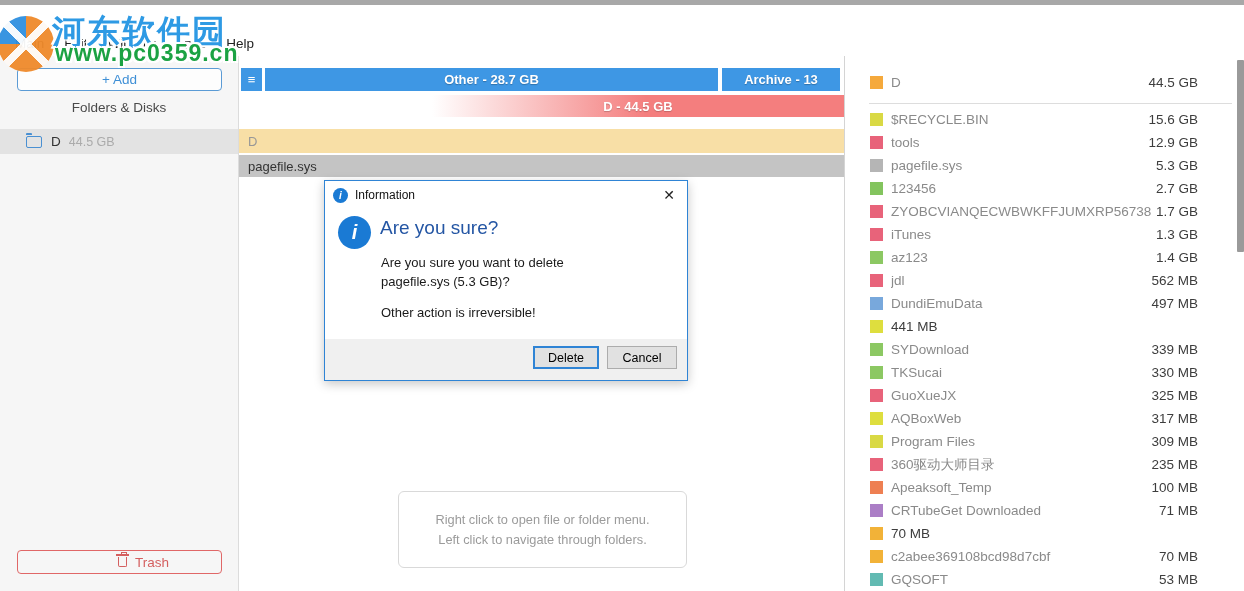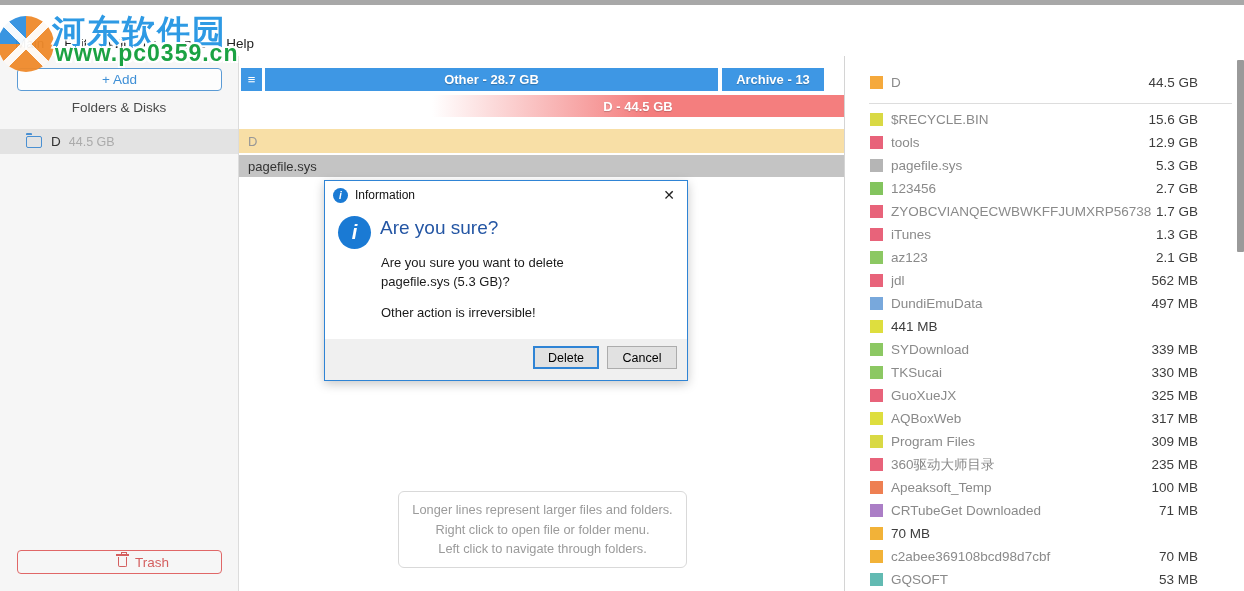--- a/index.html
+++ b/index.html
@@ -52,21 +52,21 @@
   .trash-glyph::after { content:""; position:absolute; left:2px; top:-5px; width:4px; height:2px; border:1px solid #d45f5f; border-bottom:none; }
 
   
   .main { position:absolute; left:239px; top:56px; width:605px; bottom:0; background:#fff; overflow:hidden; }
   .hamburger { position:absolute; left:2px; top:12px; width:21px; height:23px; background:#3e97e4; color:#fff; font-size:13px;
     display:flex; align-items:center; justify-content:center; cursor:pointer; }
   .bar { position:absolute; height:23px; top:12px; background:#3e97e4; color:#fff; font-size:13px; font-weight:600;
     display:flex; align-items:center; justify-content:center; white-space:nowrap; overflow:hidden; cursor:pointer;
     text-shadow:0 1px 1px rgba(0,0,0,.25); }
   .bar-other { left:26px; width:453px; }
-  .bar-archive { left:483px; width:102px; }
+  .bar-archive { left:483px; width:118px; }
   .bar-red { position:absolute; left:193px; top:39px; width:412px; height:22px;
     background:linear-gradient(to right, rgba(245,128,128,0) 0%, #f47e7e 52%);
     color:#fff; font-size:13px; font-weight:600; display:flex; align-items:center; justify-content:center;
     text-shadow:0 1px 1px rgba(0,0,0,.2); cursor:pointer; }
   .row-file { position:absolute; left:0; width:100%; font-size:13px; display:flex; align-items:center; padding-left:9px; cursor:pointer; }
   .row-d { top:73px; height:24px; background:#f8dfa6; color:#979797; }
   .row-pagefile { top:99px; height:22px; background:#c4c4c4; color:#333; }
   .hint-box { position:absolute; left:159px; top:435px; width:289px; height:77px; background:#fff; border:1px solid #d9d9d9; border-radius:6px;
     display:flex; flex-direction:column; align-items:center; justify-content:center; }
   .hint-line { font-size:12.8px; color:#9b9b9b; line-height:19.5px; white-space:nowrap; }
@@ -156,21 +156,20 @@
 
 <div class="main">
   <div class="hamburger">≡</div>
   <div class="bar bar-other">Other - 28.7 GB</div>
   <div class="bar bar-archive">Archive - 13</div>
   <div class="bar-red">D - 44.5 GB</div>
   <div class="row-file row-d">D</div>
   <div class="row-file row-pagefile">pagefile.sys</div>
   <div class="hint-box">
 
-      <div class="hint-line">Longer lines represent larger files and folders.</div>
 
       <div class="hint-line">Right click to open file or folder menu.</div>
 
       <div class="hint-line">Left click to navigate through folders.</div>
     </div>
 </div>
 
 <div class="rightpanel">
   <div class="rp-row rp-summary">
     <span class="rp-square" id="summary-square" style="background: rgb(245, 169, 60);"></span>
@@ -212,21 +211,21 @@
 
       <div class="rp-row">
         <span class="rp-square" style="background: rgb(232, 99, 122);"></span>
         <span class="rp-name">iTunes</span>
         <span class="rp-size">1.3 GB</span>
       </div>
 
       <div class="rp-row">
         <span class="rp-square" style="background: rgb(140, 200, 99);"></span>
         <span class="rp-name">az123</span>
-        <span class="rp-size">2.1 GB</span>
+        <span class="rp-size">1.4 GB</span>
       </div>
 
       <div class="rp-row">
         <span class="rp-square" style="background: rgb(232, 99, 122);"></span>
         <span class="rp-name">jdl</span>
         <span class="rp-size">562 MB</span>
       </div>
 
       <div class="rp-row">
         <span class="rp-square" style="background: rgb(120, 168, 220);"></span>

